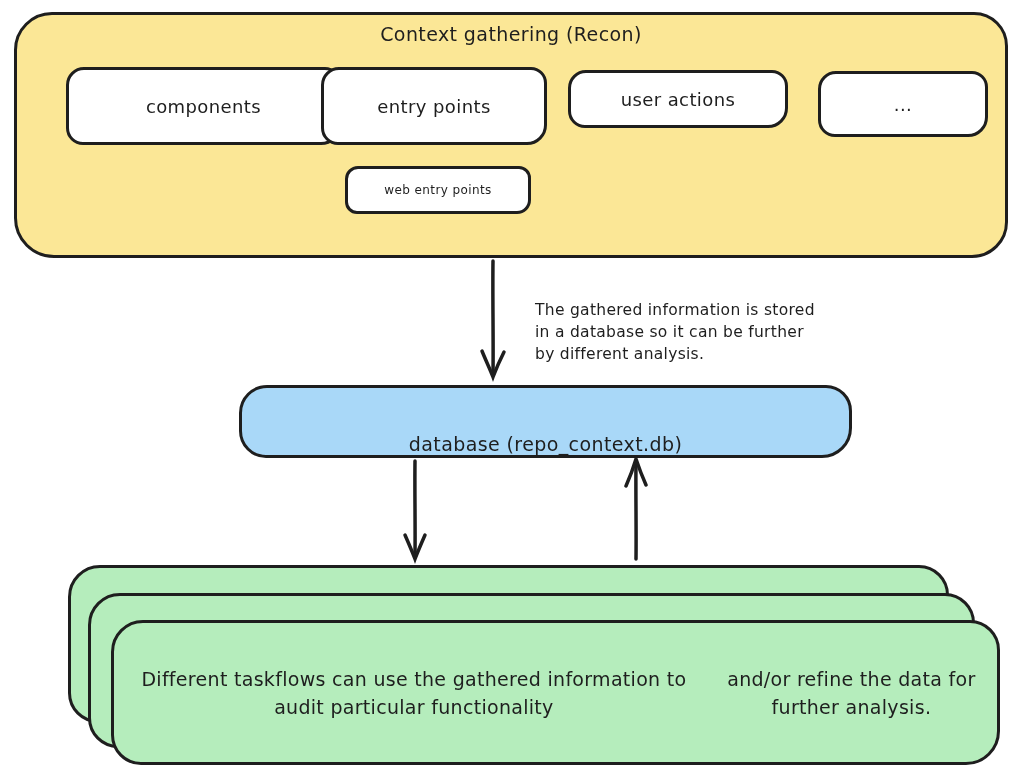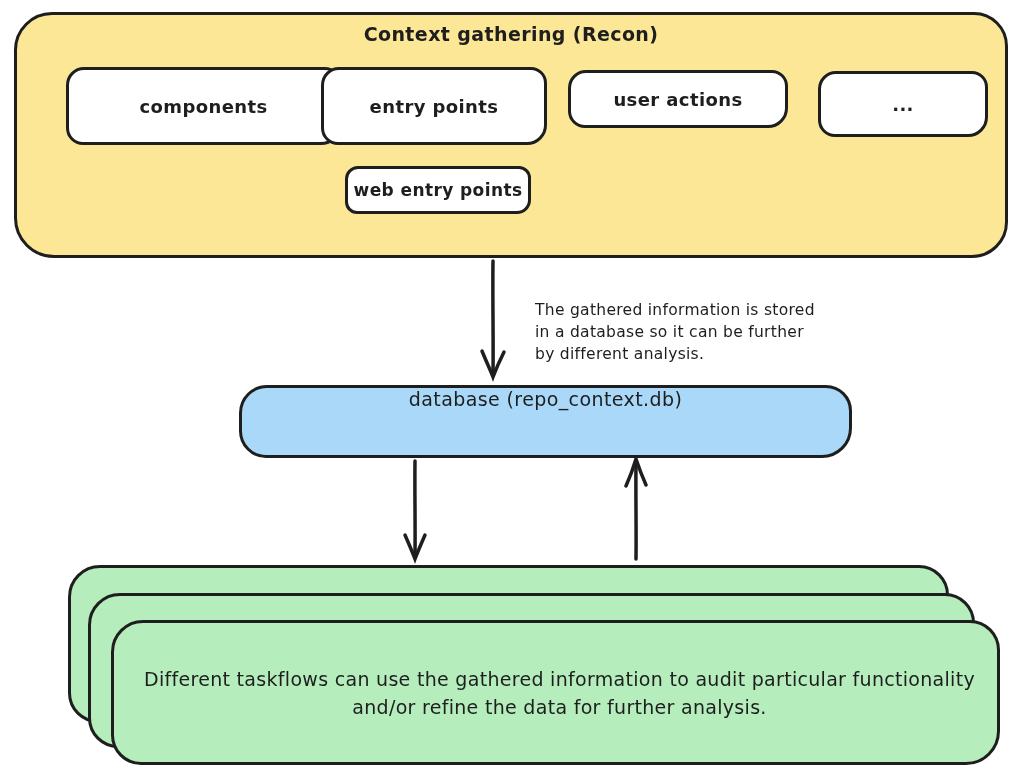--- a/index.html
+++ b/index.html
@@ -17,21 +17,20 @@
   }
   .box {
     position: absolute;
     border: 3.5px solid #1e1e1e;
   }
   
   .recon {
     left: 14px; top: 12px;
     width: 994px; height: 246px;
     border-radius: 38px 34px 36px 40px;
-    font-weight: bold;
   }
   .recon-title {
     position: absolute;
     left: 0; right: 0; top: 8px;
     text-align: center;
     font-size: 19px;
     letter-spacing: 0.4px;
   }
   .chip {
     background: #ffffff;
@@ -41,51 +40,51 @@
     justify-content: center;
     font-size: 18px;
     letter-spacing: 0.4px;
   }
   .chip-components   { left: 49px;  top: 52px;  width: 275px; height: 78px; }
   .chip-entry-points { left: 304px; top: 52px;  width: 226px; height: 78px; }
   .chip-user-actions { left: 551px; top: 55px;  width: 220px; height: 58px; }
   .chip-ellipsis     { left: 801px; top: 56px;  width: 170px; height: 66px; }
   .chip-web-entry    { left: 328px; top: 151px; width: 186px; height: 48px;
                        border-radius: 13px 12px 14px 12px; border-width: 3px;
-                       font-size: 17px; }
+                       font-size: 12px; }
   
   .arrow { position: absolute; }
   .arrow svg { display: block; }
   
   .annotation {
     position: absolute;
     left: 535px; top: 299px;
     font-size: 15.5px;
     line-height: 22px;
     letter-spacing: 0.3px;
   }
   
   .database {
     left: 239px; top: 385px;
     width: 613px; height: 73px;
     border-radius: 28px 26px 30px 27px;
     display: flex;
-    align-items: flex-start;
+    align-items: flex-end;
     justify-content: center;
     font-size: 19px;
     letter-spacing: 0.4px;
   }
   
   .green-card { border-radius: 32px 30px 34px 30px; }
   .green-back   { left: 68px;  top: 565px; width: 881px; height: 158px; }
   .green-middle { left: 88px;  top: 593px; width: 887px; height: 155px; }
   .green-front  {
     left: 111px; top: 620px; width: 889px; height: 145px;
     display: flex;
-    flex-direction: column;
+    flex-direction: row;
     align-items: center;
     justify-content: center;
     text-align: center;
     font-size: 19px;
     line-height: 28px;
     letter-spacing: 0.3px;
     padding-left: 8px;
   }
 </style>
 </head>

